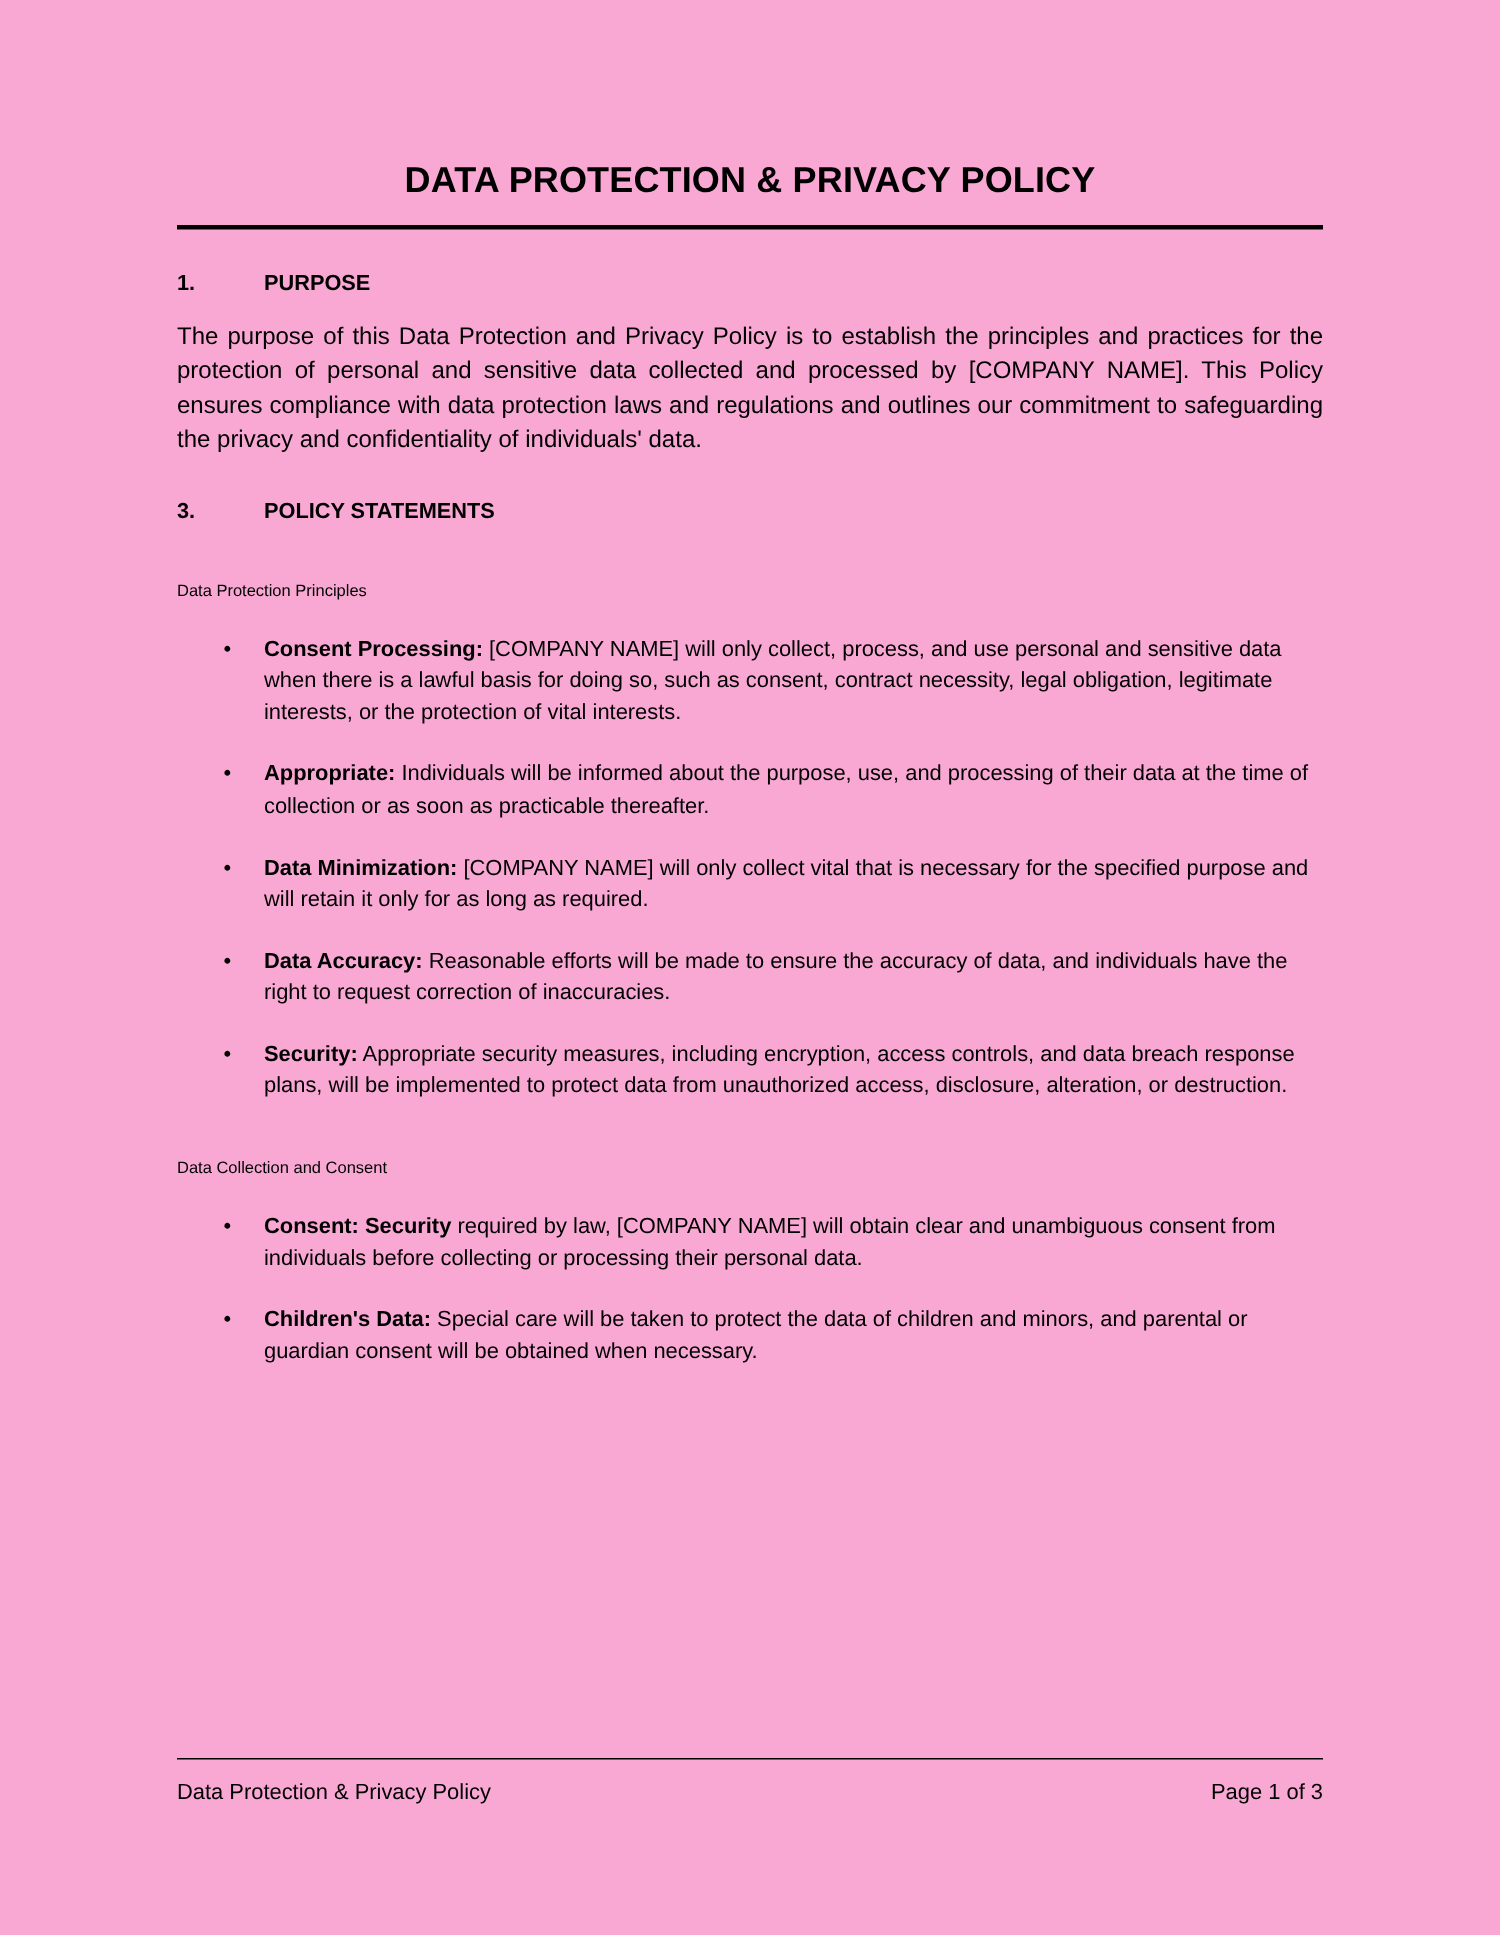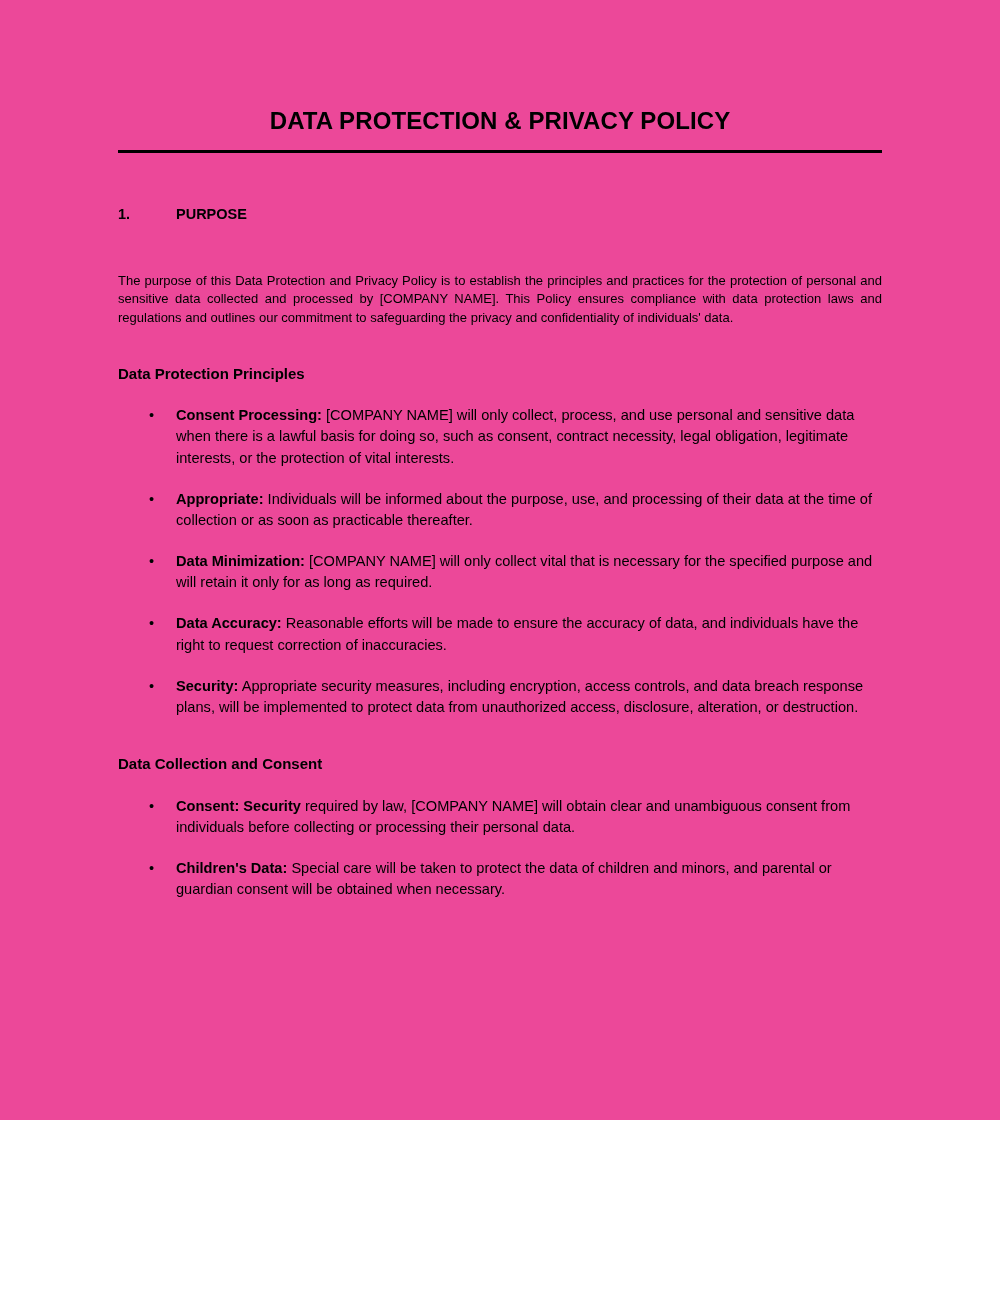--- a/index.html
+++ b/index.html
@@ -8,22 +8,22 @@
     background: #ffffff;
   }
   body {
     font-family: "Liberation Sans", sans-serif;
     color: #000000;
     -webkit-font-smoothing: antialiased;
   }
   .page {
     position: relative;
     width: 1000px;
-    height: 1120px;
-    background: #ec4899;
+    height: 1290px;
+    background: #f9a8d4;
     box-sizing: border-box;
     overflow: hidden;
   }
   .content {
     position: absolute;
     left: 118px;
     top: 0;
     width: 764px;
   }
 
@@ -38,45 +38,45 @@
     line-height: 1.2;
   }
   .title-rule {
     margin-top: 14px;
     height: 0;
     border-top: 3px solid #000000;
   }
 
   
   .section-heading {
-    margin-top: 52px;
+    margin-top: 27px;
     font-size: 14.5px;
     font-weight: bold;
     line-height: 1.3;
     display: block;
   }
   .section-heading .num {
     display: inline-block;
     width: 58px;
   }
 
   
   .body-para {
-    margin-top: 48px;
-    font-size: 13px;
+    margin-top: 14px;
+    font-size: 16px;
     line-height: 1.44;
     text-align: justify;
     text-justify: inter-word;
   }
 
   
   .sub-heading {
     margin-top: 36px;
-    font-size: 15px;
-    font-weight: bold;
+    font-size: 11px;
+    font-weight: normal;
     line-height: 1.3;
   }
 
   
   .bullet-list {
     margin: 0;
     padding: 0;
     list-style: none;
   }
   .bullet-item {
@@ -128,20 +128,23 @@
 
     <h1 class="doc-title">DATA PROTECTION &amp; PRIVACY POLICY</h1>
     <div class="title-rule"></div>
 
     <div class="section-heading">
       <span class="num">1.</span><span>PURPOSE</span>
     </div>
     <p class="body-para">The purpose of this Data Protection and Privacy Policy is to establish the principles and practices for the protection of personal and sensitive data collected and processed by [COMPANY NAME]. This Policy ensures compliance with data protection laws and regulations and outlines our commitment to safeguarding the privacy and confidentiality of individuals' data.</p>
 
 
+    <div class="section-heading">
+      <span class="num">3.</span><span>POLICY STATEMENTS</span>
+    </div>
 
     <div class="sub-heading">Data Protection Principles</div>
     <ul class="bullet-list">
       <li class="bullet-item list-first">
         <span class="marker">•</span>
         <span class="lead">Consent Processing:</span><span> [COMPANY NAME] will only collect, process, and use personal and sensitive data when there is a lawful basis for doing so, such as consent, contract necessity, legal obligation, legitimate interests, or the protection of vital interests.</span>
       </li>
       <li class="bullet-item">
         <span class="marker">•</span>
         <span class="lead">Appropriate:</span><span> Individuals will be informed about the purpose, use, and processing of their data at the time of collection or as soon as practicable thereafter.</span>

